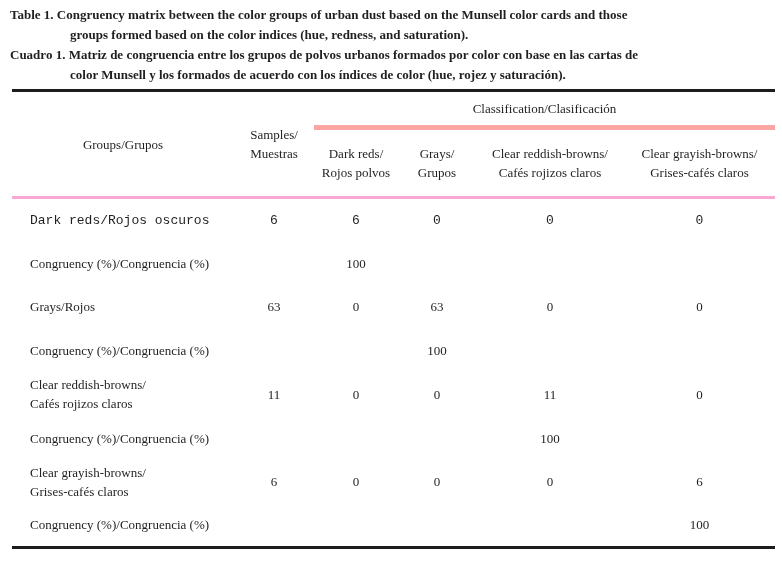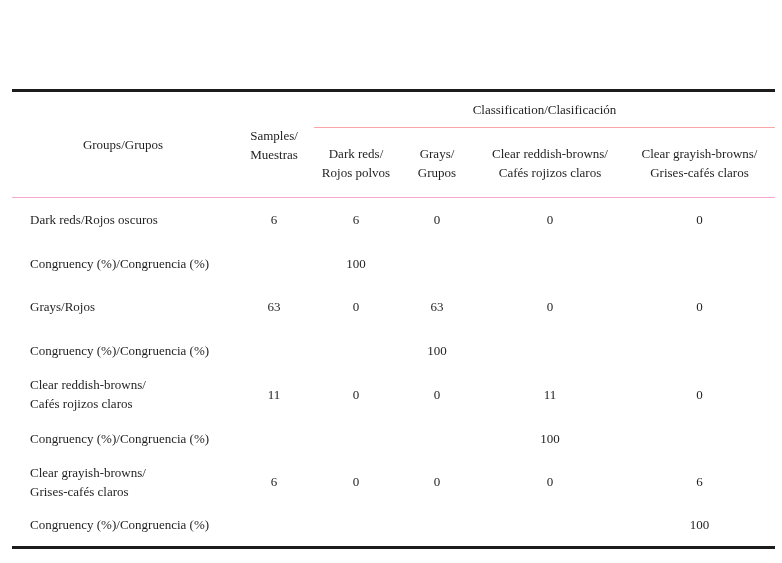--- a/index.html
+++ b/index.html
@@ -44,35 +44,39 @@
   th, td {
     font-weight: normal;
     padding: 0;
     text-align: center;
     vertical-align: middle;
   }
   .pre { white-space: pre-line; }
 
   tr.hrow-a { height: 37px; }
   tr.hrow-b { height: 70px; }
-  th.classification-th { border-bottom: 1px solid #fca5a5; }
+  th.classification-th { border-bottom: 5px solid #fca5a5; }
 
   tbody tr { height: 43.75px; }
-  tbody tr:first-child td { border-top: 1px solid #f9a8d4; }
+  tbody tr:first-child td { border-top: 3px solid #f9a8d4; font-family: Liberation Mono, monospace; }
 
   td.group-cell, th.groups-th {
     text-align: left;
   }
   td.group-cell { padding-left: 18px; }
   th.groups-th { text-align: center; margin-top: 48px; }
 </style>
 </head>
 <body>
 
 <div class="caption">
+  <div class="caption-entry"><span class="caption-label">Table 1.</span> <span class="caption-text">Congruency matrix between the color groups of urban dust based on the Munsell color cards and those
+groups formed based on the color indices (hue, redness, and saturation).</span></div>
+  <div class="caption-entry"><span class="caption-label">Cuadro 1.</span> <span class="caption-text">Matriz de congruencia entre los grupos de polvos urbanos formados por color con base en las cartas de
+color Munsell y los formados de acuerdo con los índices de color (hue, rojez y saturación).</span></div>
 </div>
 
 <table class="congruency">
   <colgroup>
     <col style="width:222px">
     <col style="width:80px">
     <col style="width:84px">
     <col style="width:78px">
     <col style="width:148px">
     <col style="width:151px">

